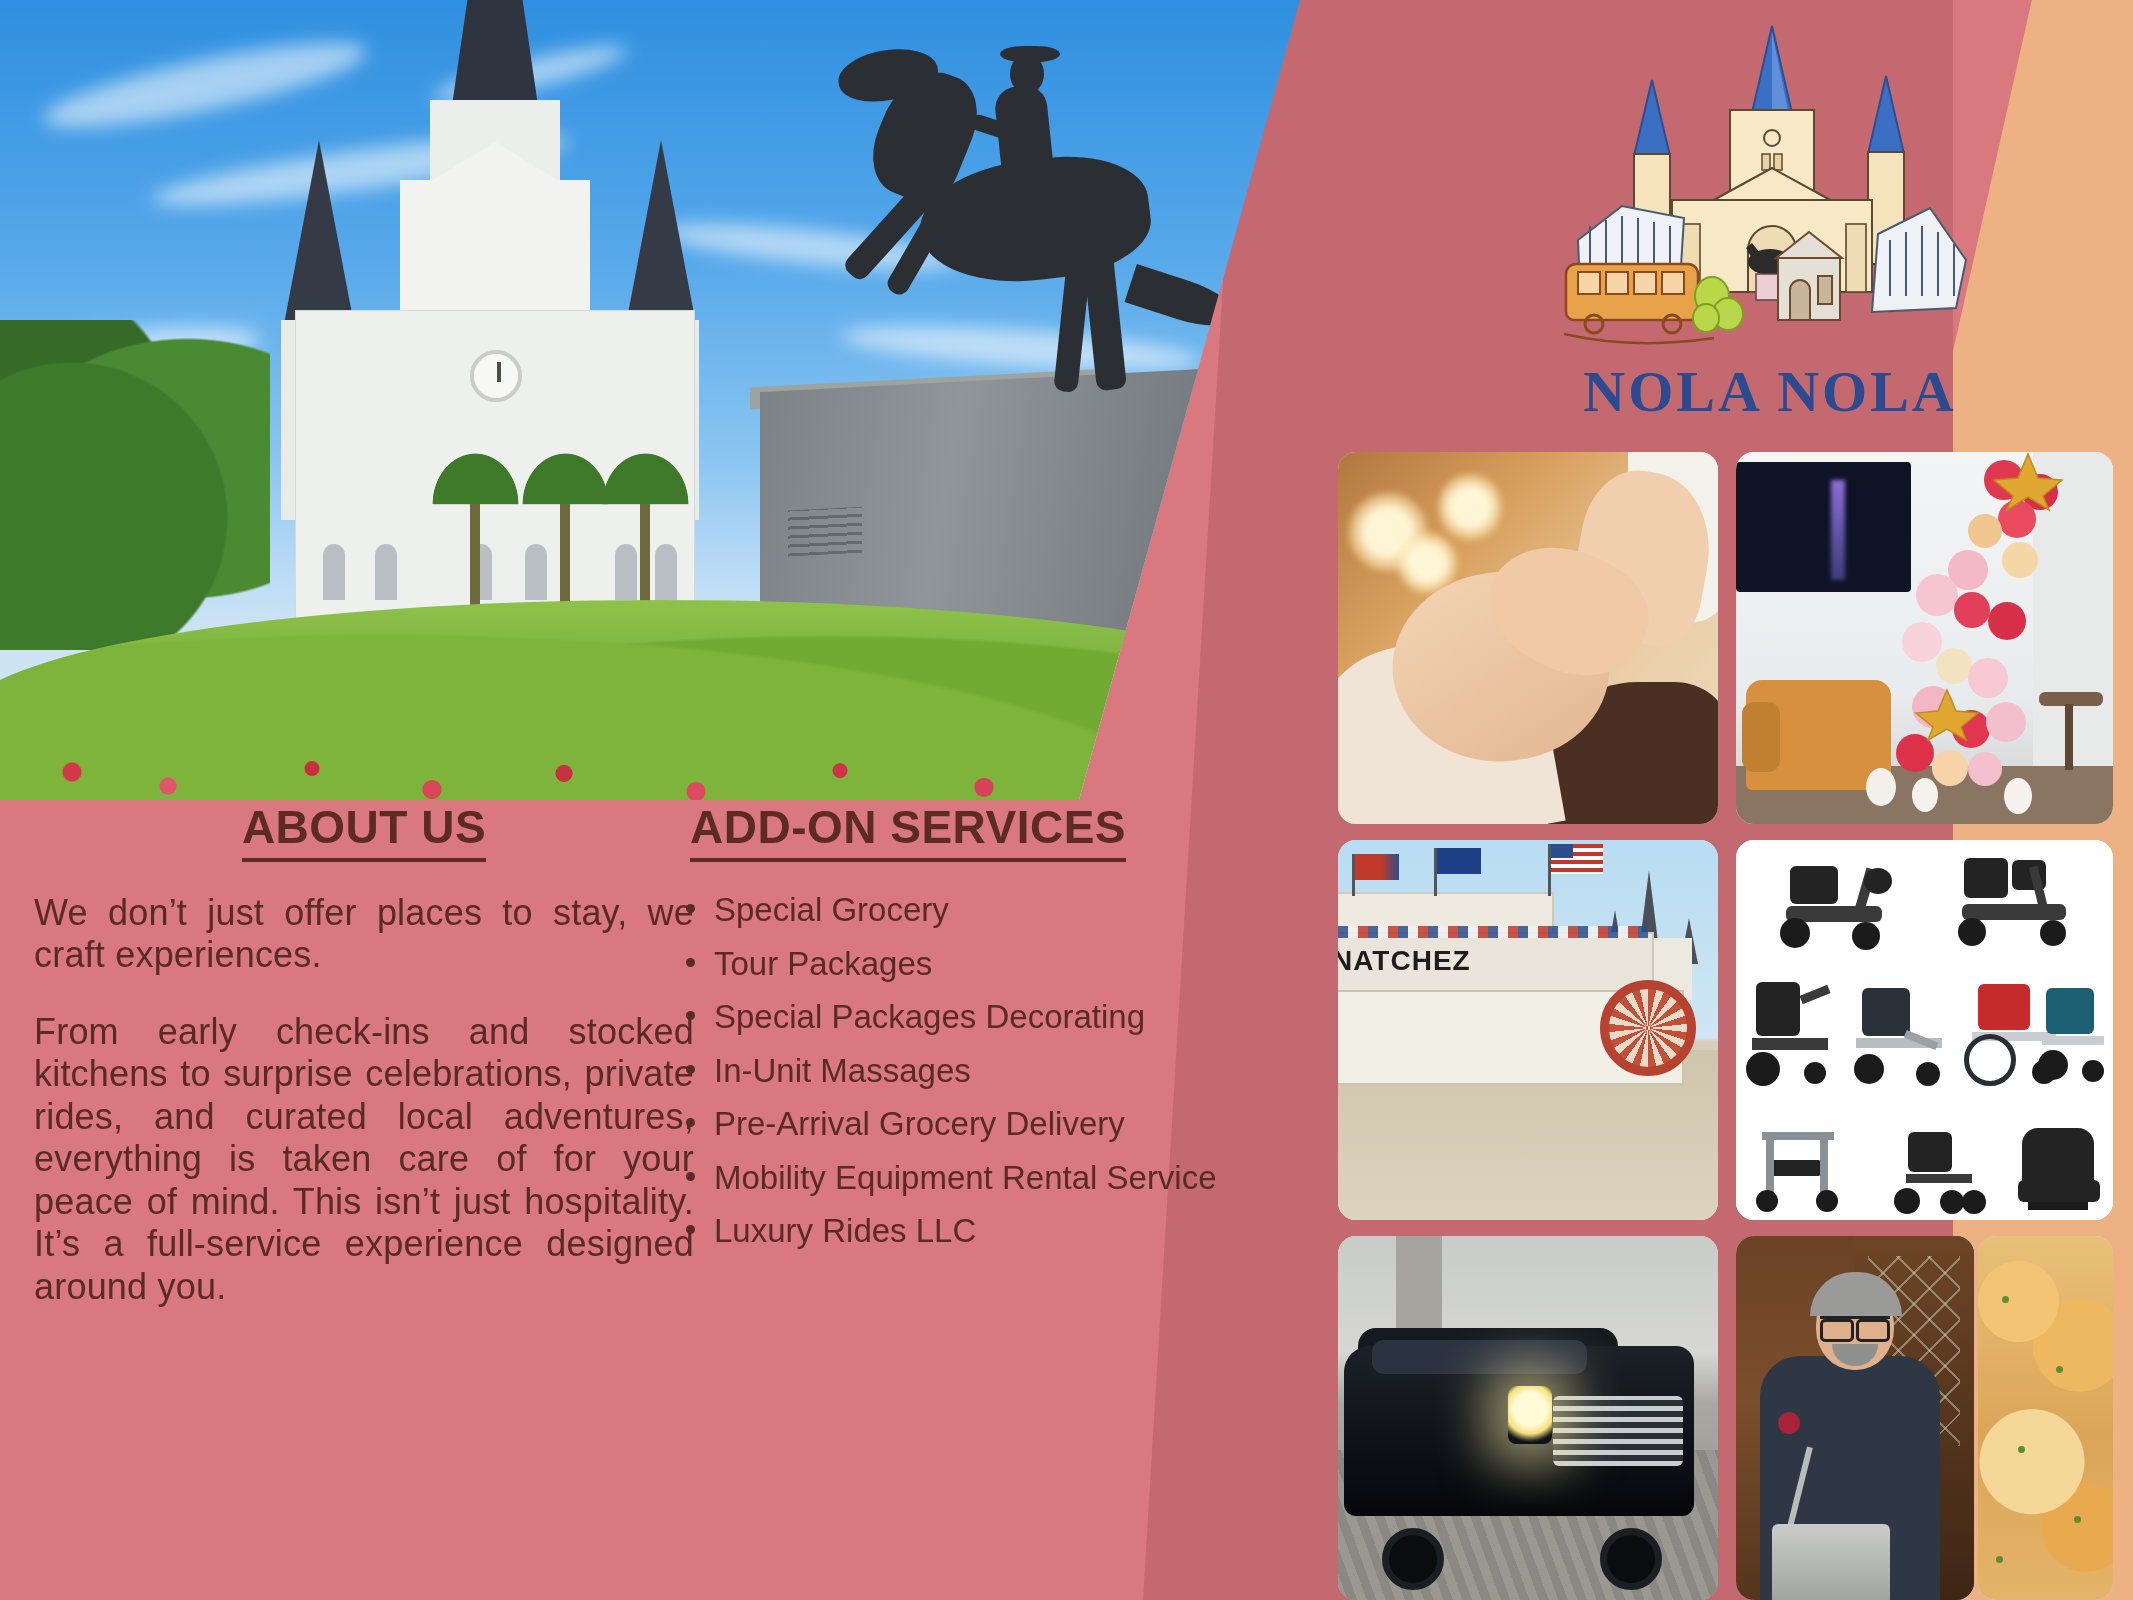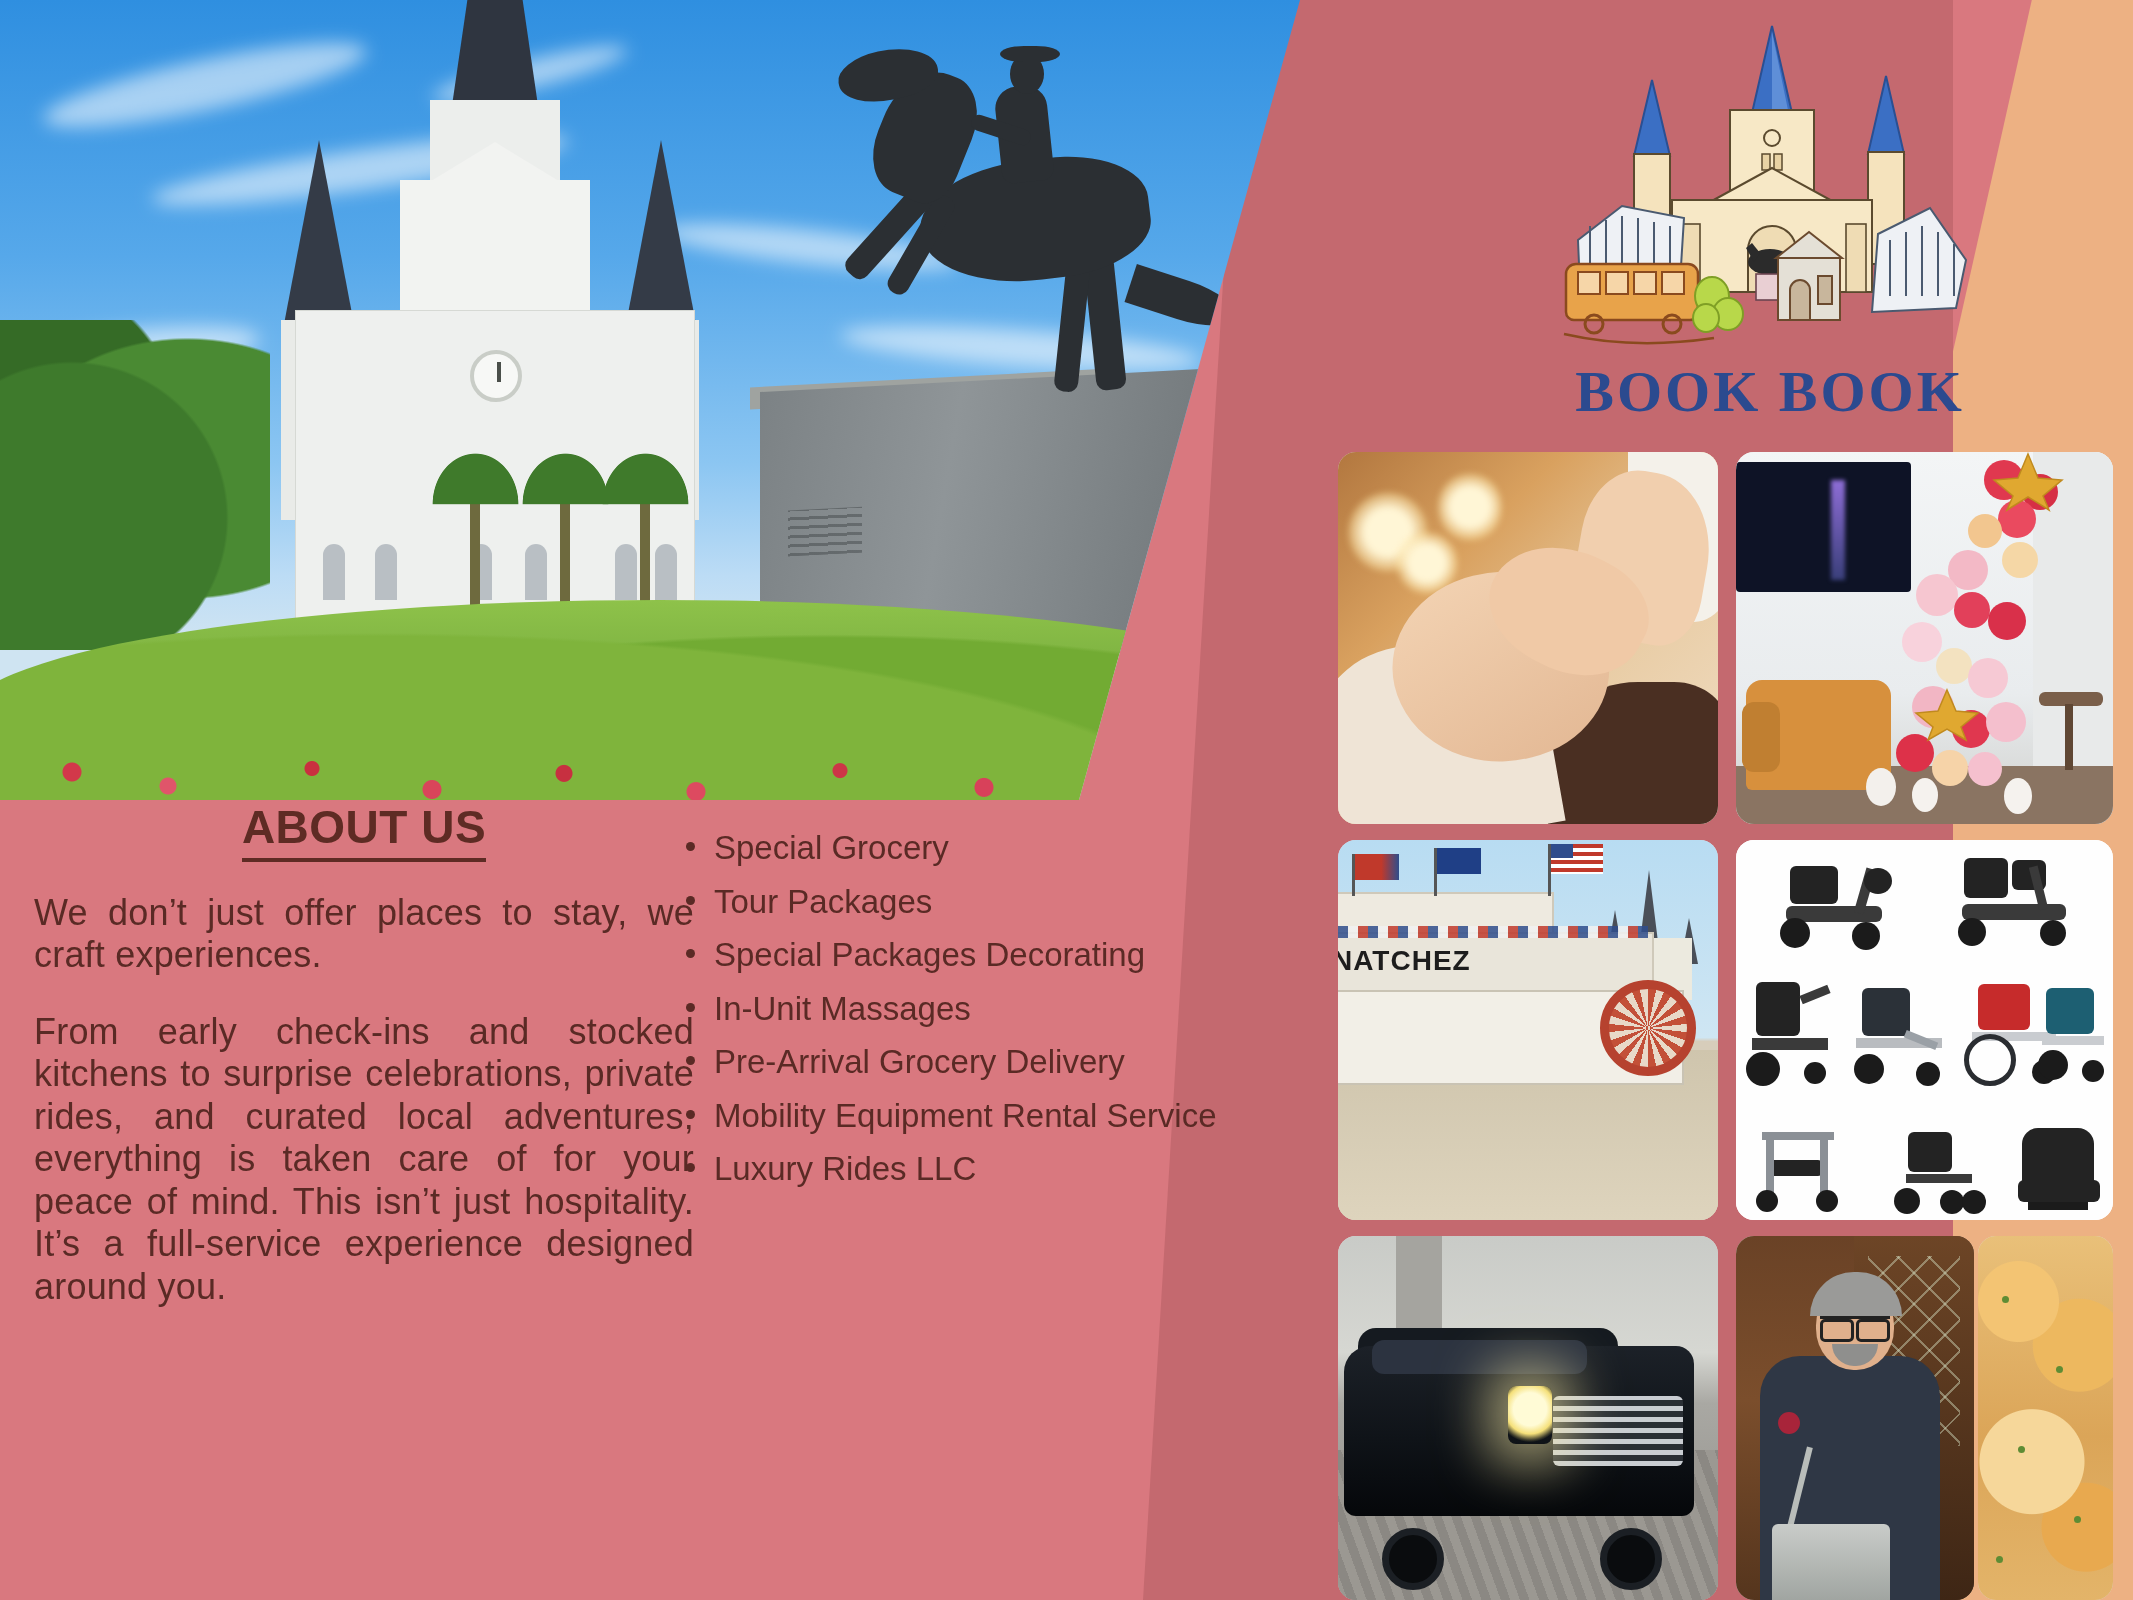--- a/index.html
+++ b/index.html
@@ -384,34 +384,37 @@
       <circle cx="34" cy="306" r="9" fill="none" stroke="#8a4a1e" stroke-width="3"></circle>
       <circle cx="112" cy="306" r="9" fill="none" stroke="#8a4a1e" stroke-width="3"></circle>
       <path d="M4 316 q70 16 150 4" stroke="#8a4a1e" stroke-width="2.5" fill="none"></path>
 
       <g fill="#b8d84a" stroke="#7f9f25" stroke-width="2">
         <ellipse cx="152" cy="278" rx="17" ry="19"></ellipse>
         <ellipse cx="168" cy="296" rx="15" ry="16"></ellipse>
         <ellipse cx="146" cy="300" rx="13" ry="14"></ellipse>
       </g>
     </svg>
-    <div class="logo-name">BOOK BOOK</div>
+    <div class="logo-name">NOLA NOLA</div>
   </div>
 
   <div class="about-col">
     <div class="title-wrap">
       <span class="sec-title">ABOUT US</span>
     </div>
     <div class="about-body">
       <p>We don’t just offer places to stay, we craft experiences.</p>
       <p>From early check-ins and stocked kitchens to surprise celebrations, private rides, and curated local adventures, everything is taken care of for your peace of mind. This isn’t just hospitality. It’s a full-service experience designed around you.</p>
     </div>
   </div>
 
   <div class="svc-col">
+    <div class="svc-title-wrap">
+      <span class="sec-title">ADD-ON SERVICES</span>
+    </div>
     <ul class="svc-list">
       <li>Special Grocery</li>
       <li>Tour Packages</li>
       <li>Special Packages Decorating</li>
       <li>In-Unit Massages</li>
       <li>Pre-Arrival Grocery Delivery</li>
       <li>Mobility Equipment Rental Service</li>
       <li>Luxury Rides LLC</li>
     </ul>
   </div>

